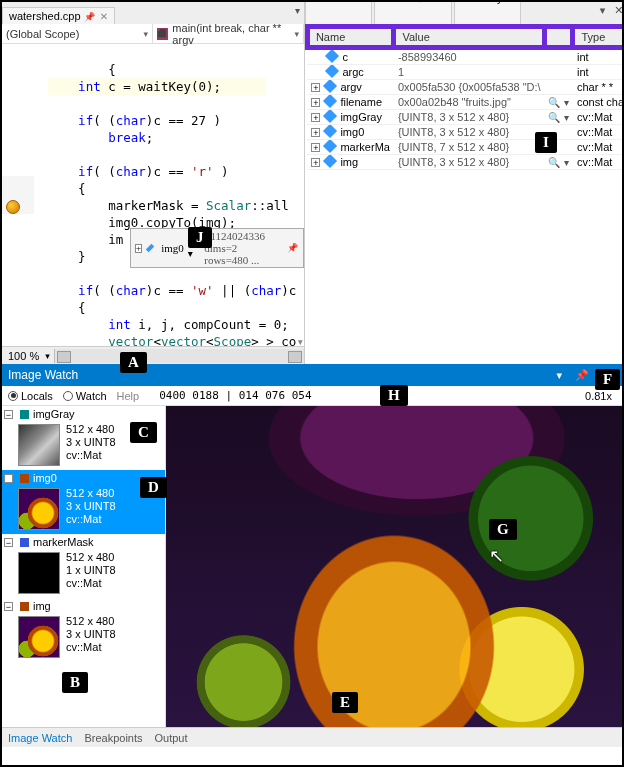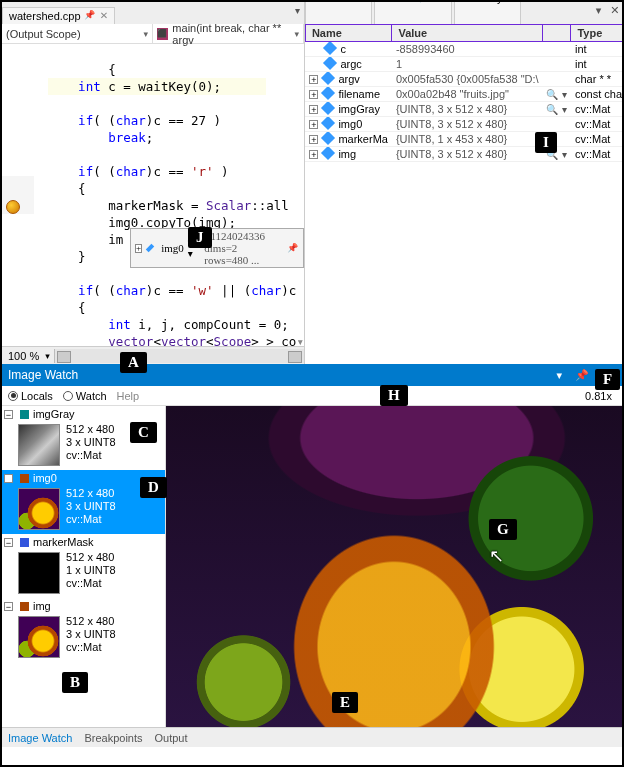--- a/index.html
+++ b/index.html
@@ -1,51 +1,51 @@
 <!DOCTYPE html>
 <html><head>
 <meta charset="utf-8">
 <style>
   * { box-sizing: border-box; margin: 0; padding: 0; }
   body { font-family: "Segoe UI", Tahoma, sans-serif; font-size: 11px; background: #fff; width: 624px; height: 767px; overflow: hidden; border: 2px solid #000; position: relative; }
   .top-region { height: 362px; display: flex; }
   .code-pane { width: 326px; display: flex; flex-direction: column; border-right: 1px solid #ccc; }
   .tabstrip { height: 22px; background: #eee; display: flex; align-items: flex-end; position: relative; }
-  .tab { background: #f5f5f5; border: 1px solid #ccc; border-bottom: none; padding: 2px 6px; display: inline-flex; align-items: flex-start; gap: 4px; font-size: 11px; }
+  .tab { background: #f5f5f5; border: 1px solid #ccc; border-bottom: none; padding: 2px 6px; display: inline-flex; align-items: flex-end; gap: 4px; font-size: 11px; }
   .tab .pin { font-size: 9px; color: #555; }
   .tab .close { font-size: 10px; color: #888; }
   .tabstrip .drop { position: absolute; right: 4px; top: 3px; font-size: 10px; color: #555; }
   .scope-row { height: 20px; display: flex; border-bottom: 1px solid #ddd; }
   .scope-cell { flex: 1; display: flex; align-items: center; padding: 0 4px; font-size: 11px; color: #333; border-right: 1px solid #ddd; position: relative; }
   .scope-cell .drop { position: absolute; right: 4px; font-size: 9px; color: #666; }
   .scope-cell .fnico { width: 12px; height: 12px; background: #a36; margin-right: 4px; display: inline-flex; align-items:center; justify-content:center; color:#fff; font-size:8px;}
   .code-body { flex: 1; display: flex; overflow: hidden; position: relative; align-items: center; }
   .gutter { width: 32px; background: #f5f5f5; }
   .bpmark { width: 14px; height: 14px; border-radius: 50%; background: radial-gradient(circle at 35% 35%, #ffcc33, #cc7700); margin: 24px 0 0 4px; border:1px solid #aa5500;}
   .code-lines { padding: 4px 0 0 14px; font-family: Consolas, monospace; font-size: 12.5px; line-height: 17px; white-space: pre; color: #000; position: relative; }
   .kw { color: #0000ff; }
-  .ty { color: #4c1d95; }
+  .ty { color: #0f766e; }
   .ch { color: #a31515; }
   .num { color: #000; }
   .hl-line { background: #fdfde8; display:inline-block; }
   .datatip { position: absolute; left: 128px; top: 184px; background: #f4f4f4; border: 1px solid #aaa; font-size: 11px; padding: 1px 4px; display: flex; align-items: center; gap: 4px; font-family:"Segoe UI"; z-index:5;}
   .datatip .exp { font-size: 9px; border:1px solid #888; width:9px;height:9px; display:inline-flex;align-items:center;justify-content:center; background:#fff;}
   .datatip .mag { font-size: 10px; }
   .zoom-row { height: 18px; display: flex; align-items: center; border-top: 1px solid #ccc; background: #eee; font-size: 11px; }
   .zoom-row .zoom { padding: 0 6px; }
   .zoom-row .sbar { flex: 1; height: 14px; background: #e4e4e4; border-left:1px solid #bbb; position:relative;}
   .zoom-row .sbar::before { content:""; position:absolute; left:2px; top:2px; width:12px;height:10px;background:#ccc;border:1px solid #999;}
   .zoom-row .sbar::after { content:""; position:absolute; right:2px; top:2px; width:12px;height:10px;background:#ccc;border:1px solid #999;}
   .locals-pane { flex: 1; display: flex; flex-direction: column; }
   .loc-tabs { height: 22px; background: #eee; display: flex; align-items: flex-end; position: relative; }
   .loc-tabs .ltab { padding: 20px 8px; border:1px solid #ccc; border-bottom:none; font-size:11px; background:#f5f5f5; margin-right:2px; display:flex; gap:4px; align-items:center;}
   .loc-tabs .util { position:absolute; right:4px; top:2px; font-size:11px; color:#555; letter-spacing:3px;}
   .loc-grid { flex: 1; overflow: hidden; }
   .loc-grid table { width: 100%; border-collapse: collapse; font-size: 11px; }
-  .loc-grid th { background: #eee; text-align: left; padding: 2px 6px; border: 1px solid #6d28d9; font-weight: bold; color:#333;}
+  .loc-grid th { background: #eee; text-align: left; padding: 2px 6px; border: 5px solid #6d28d9; font-weight: normal; color:#333;}
   .loc-grid td { padding: 1px 4px; border-bottom: 1px solid #f0f0f0; white-space: nowrap; overflow: hidden; }
   .loc-grid td.val { color: #555; }
   .loc-grid td.vis { width: 20px; text-align:center;}
   .exp2 { display:inline-block; width:9px;height:9px;border:1px solid #888;background:#fff;font-size:9px;line-height:8px;text-align:center;margin-right:3px;}
   .dia { display:inline-block;width:10px;height:10px;background:#3399ff;transform:rotate(45deg);margin:0 5px 0 2px;}
   .mag2 { font-size:10px; color:#555;}
 
   .iw-header { height: 22px; background: #007acc; color: #fff; display: flex; align-items: center; padding: 0 6px; font-size: 12px; position: relative; }
   .iw-header .tools { position: absolute; right: 6px; font-size: 11px; letter-spacing: 5px;}
   .iw-bar { height: 20px; display: flex; align-items: center; padding: 0 6px; gap: 10px; font-size: 11px; background: #fff; border-bottom: 1px solid #ddd; }
@@ -96,21 +96,21 @@
     <div class="tabstrip">
       <div class="tab">
         <span>watershed.cpp</span>
         <span class="pin">📌</span>
         <span class="close">✕</span>
       </div>
       <span class="drop">▾</span>
     </div>
     <div class="scope-row">
       <div class="scope-cell">
-        <span>(Output Scope)</span>
+        <span>(Global Scope)</span>
           <span class="drop">▾</span>
       </div>
       <div class="scope-cell">
         <span class="fnico">⬛</span>
         <span>main(int break, char ** argv</span>
           <span class="drop">▾</span>
       </div>
     </div>
     <div class="code-body">
       <div class="gutter">
@@ -207,21 +207,21 @@
               <td>cv::Mat</td>
             </tr>
             <tr>
               <td><span class="exp2">+</span><span class="dia"></span>img0</td>
               <td class="val">{UINT8, 3 x 512 x 480}</td>
               <td class="vis"><span class="mag2"> </span></td>
               <td>cv::Mat</td>
             </tr>
             <tr>
               <td><span class="exp2">+</span><span class="dia"></span>markerMa</td>
-              <td class="val">{UINT8, 1 x 453 x 480}</td>
+              <td class="val">{UINT8, 7 x 512 x 480}</td>
               <td class="vis"><span class="mag2"> </span></td>
               <td>cv::Mat</td>
             </tr>
             <tr>
               <td><span class="exp2">+</span><span class="dia"></span>img</td>
               <td class="val">{UINT8, 3 x 512 x 480}</td>
               <td class="vis"><span class="mag2">🔍 ▾</span></td>
               <td>cv::Mat</td>
             </tr>
           </tbody>
@@ -237,20 +237,21 @@
 <div class="iw-bar">
   <span class="radio">
       <span class="r sel"></span>
       <span>Locals</span>
     </span>
   <span class="radio">
       <span class="r"></span>
       <span>Watch</span>
     </span>
   <span class="grey">Help</span>
+  <span class="readout">0400 0188 | 014 076 054</span>
   <span class="zoomr">0.81x</span>
 </div>
 <div class="iw-body">
   <div class="iw-list" id="iw-list">
       <div>
         <div class="iw-name-row">
           <span class="exp2">−</span>
           <span class="sq" style="background:#008888"></span>
           <span>imgGray</span>
         </div>

